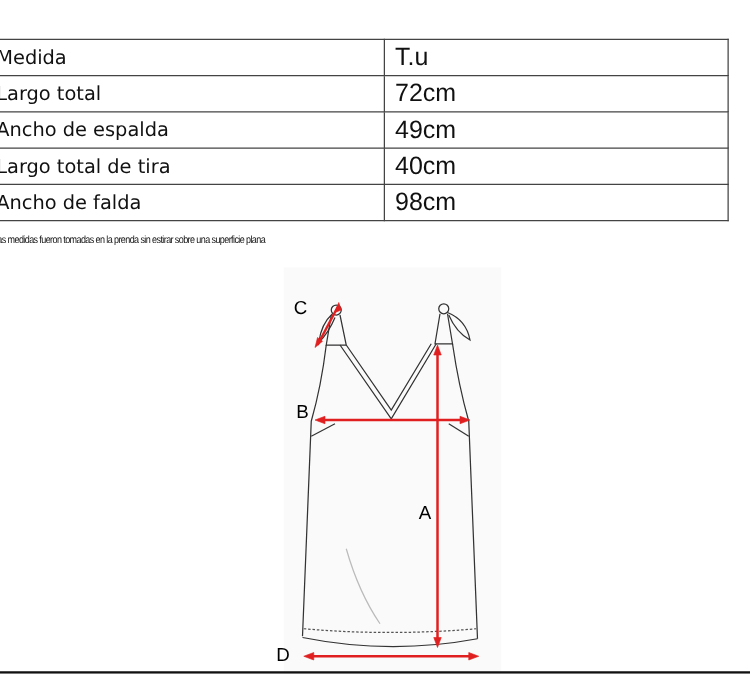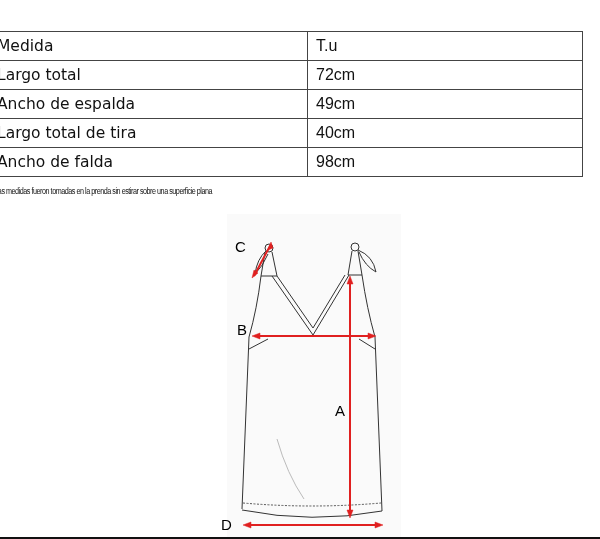--- a/index.html
+++ b/index.html
@@ -1,18 +1,18 @@
 <!DOCTYPE html>
 <html><head>
 <meta charset="utf-8">
 <style>
   html, body { margin: 0; padding: 0; background: #ffffff; }
   body { width: 600px; height: 539px; position: relative; overflow: hidden; font-family: "Liberation Sans", sans-serif; color: #111; }
   .size-table { position: absolute; left: -60px; top: 31px; border-collapse: collapse; width: 643px; }
-  .size-table td { border: 1.3px solid #444; height: 28px; padding: 0 0 0 6px; font-size: 16px; vertical-align: middle; line-height: 16px; }
+  .size-table td { border: 1.3px solid #444; height: 28px; padding: 0 0 0 6px; font-size: 20px; vertical-align: middle; line-height: 16px; }
   .size-table td.col-name { width: 310px; padding-left: 56px; font-family: "DejaVu Sans", sans-serif; font-size: 15.5px; }
   .size-table td.col-val { padding-left: 8px; }
   .note { position: absolute; left: -8px; top: 186px; font-size: 8.4px; letter-spacing: -0.55px; font-family: "Liberation Sans", sans-serif; color: #111; white-space: nowrap; transform: scaleX(0.86); transform-origin: left; }
   .figure { position: absolute; left: 227px; top: 214px; width: 174px; height: 325px; background: #fafafa; }
   .figure svg { position: absolute; left: 0; top: 0; }
   .label { position: absolute; font-size: 15px; color: #000; font-family: "Liberation Sans", sans-serif; }
   .bottom-rule { position: absolute; left: 0; top: 537px; width: 600px; height: 2px; background: #111; }
 </style>
 </head>
 <body>

